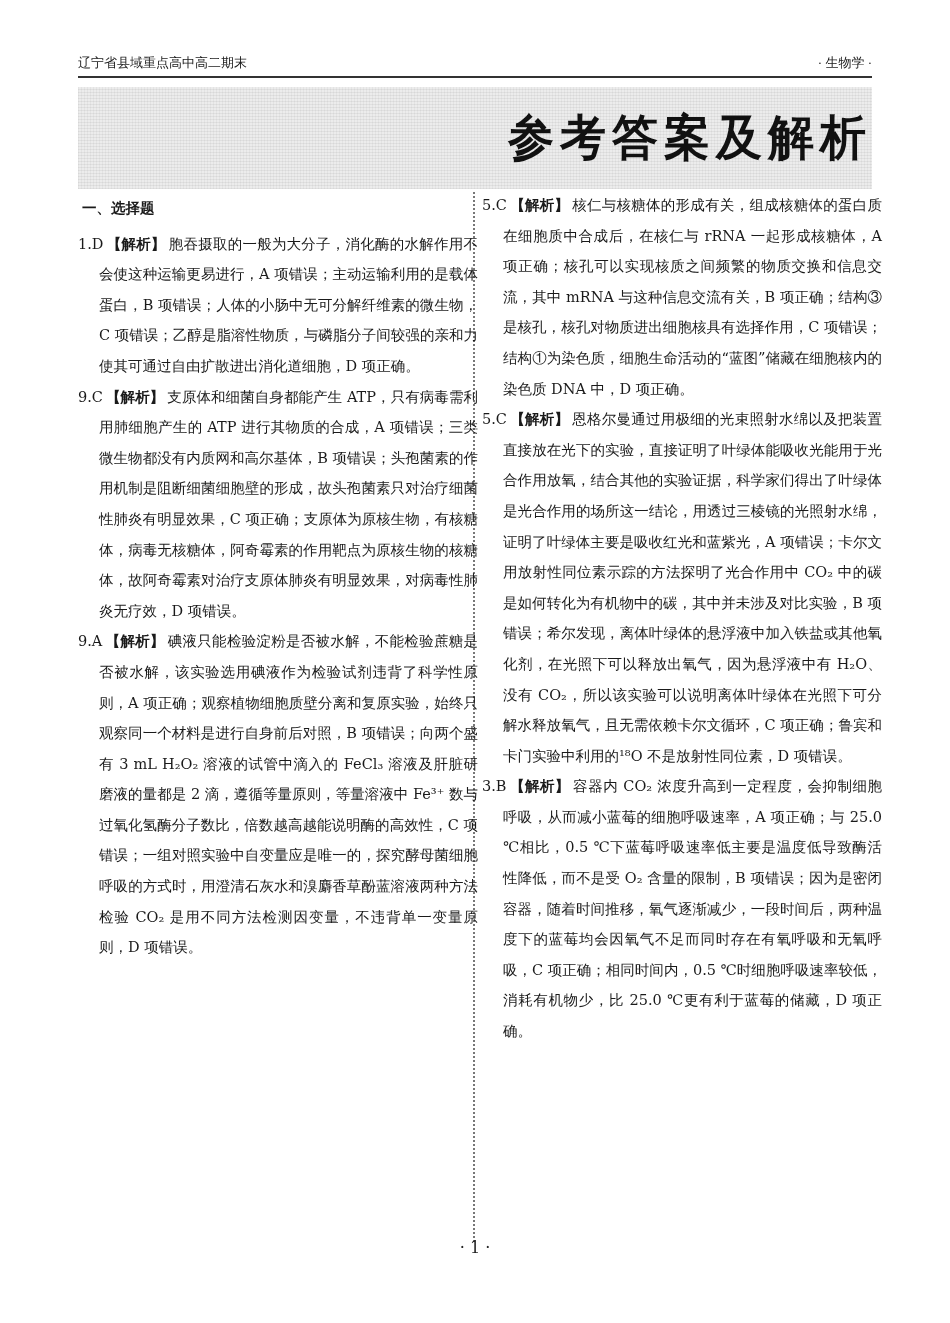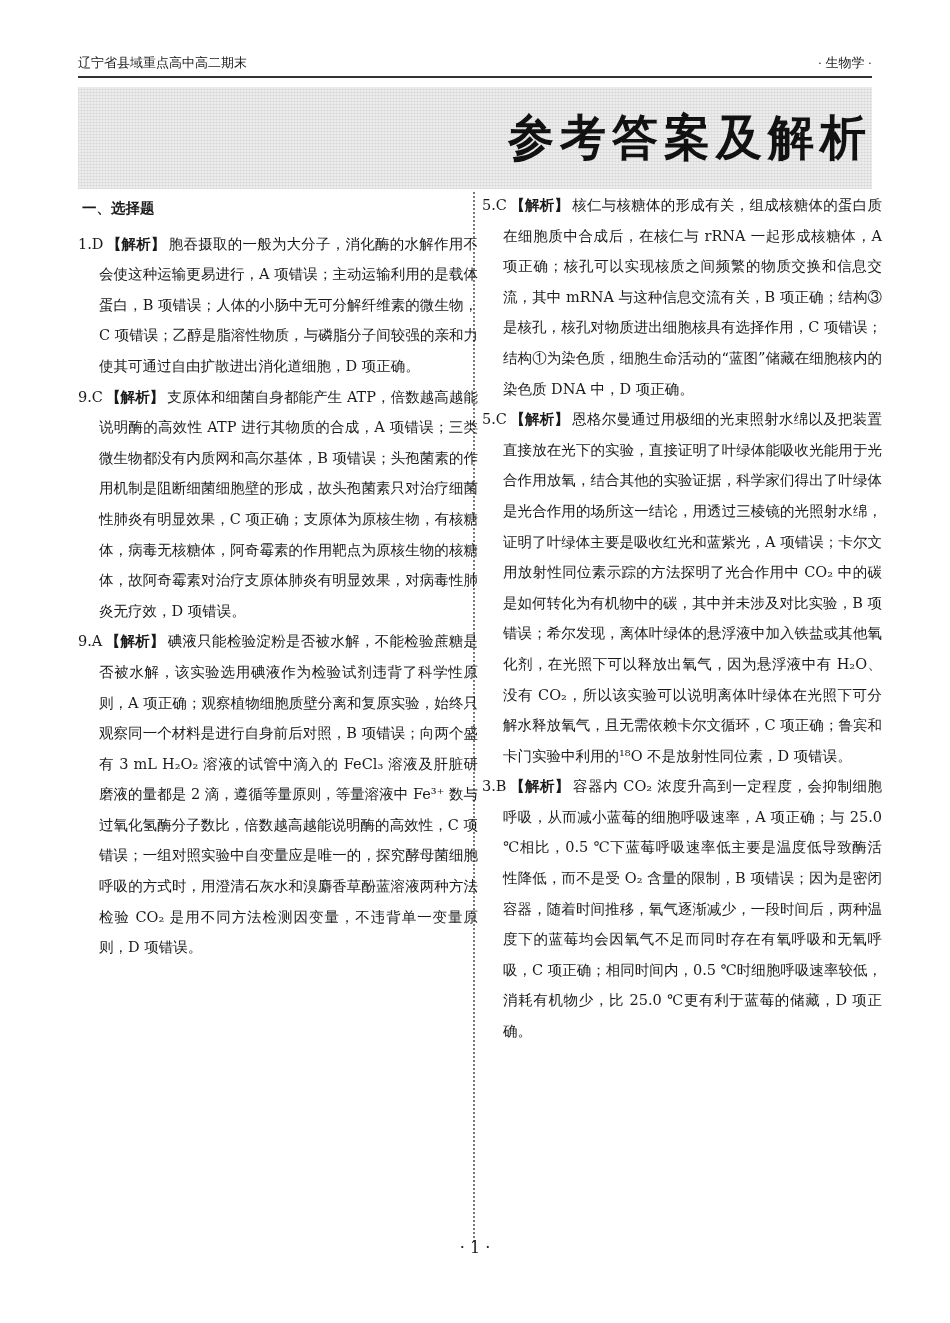--- a/index.html
+++ b/index.html
@@ -64,21 +64,21 @@
 </div>
 
 <div class="divider"></div>
 
 <div class="column col-left">
   <p class="section-title">一、选择题</p>
   <p class="item">
     <span class="num">1.D</span><span class="tag">【解析】</span><span>胞吞摄取的一般为大分子，消化酶的水解作用不会使这种运输更易进行，A 项错误；主动运输利用的是载体蛋白，B 项错误；人体的小肠中无可分解纤维素的微生物，C 项错误；乙醇是脂溶性物质，与磷脂分子间较强的亲和力使其可通过自由扩散进出消化道细胞，D 项正确。</span>
   </p>
   <p class="item">
-    <span class="num">9.C</span><span class="tag">【解析】</span><span>支原体和细菌自身都能产生 ATP，倍数越高越能说明酶的高效性 ATP 进行其物质的合成，A 项错误；三类微生物都没有内质网和高尔基体，B 项错误；头孢菌素的作用机制是阻断细菌细胞壁的形成，故头孢菌素只对治疗细菌性肺炎有明显效果，C 项正确；支原体为原核生物，有核糖体，病毒无核糖体，阿奇霉素的作用靶点为原核生物的核糖体，故阿奇霉素对治疗支原体肺炎有明显效果，对病毒性肺炎无疗效，D 项错误。</span>
+    <span class="num">9.C</span><span class="tag">【解析】</span><span>支原体和细菌自身都能产生 ATP，只有病毒需利用肺细胞产生的 ATP 进行其物质的合成，A 项错误；三类微生物都没有内质网和高尔基体，B 项错误；头孢菌素的作用机制是阻断细菌细胞壁的形成，故头孢菌素只对治疗细菌性肺炎有明显效果，C 项正确；支原体为原核生物，有核糖体，病毒无核糖体，阿奇霉素的作用靶点为原核生物的核糖体，故阿奇霉素对治疗支原体肺炎有明显效果，对病毒性肺炎无疗效，D 项错误。</span>
   </p>
   <p class="item">
     <span class="num">9.A</span><span class="tag">【解析】</span><span>碘液只能检验淀粉是否被水解，不能检验蔗糖是否被水解，该实验选用碘液作为检验试剂违背了科学性原则，A 项正确；观察植物细胞质壁分离和复原实验，始终只观察同一个材料是进行自身前后对照，B 项错误；向两个盛有 3 mL H₂O₂ 溶液的试管中滴入的 FeCl₃ 溶液及肝脏研磨液的量都是 2 滴，遵循等量原则，等量溶液中 Fe³⁺ 数与过氧化氢酶分子数比，倍数越高越能说明酶的高效性，C 项错误；一组对照实验中自变量应是唯一的，探究酵母菌细胞呼吸的方式时，用澄清石灰水和溴麝香草酚蓝溶液两种方法检验 CO₂ 是用不同方法检测因变量，不违背单一变量原则，D 项错误。</span>
   </p>
 </div>
 
 <div class="column col-right">
   <p class="item">
     <span class="num">5.C</span><span class="tag">【解析】</span><span>核仁与核糖体的形成有关，组成核糖体的蛋白质在细胞质中合成后，在核仁与 rRNA 一起形成核糖体，A 项正确；核孔可以实现核质之间频繁的物质交换和信息交流，其中 mRNA 与这种信息交流有关，B 项正确；结构③是核孔，核孔对物质进出细胞核具有选择作用，C 项错误；结构①为染色质，细胞生命活动的“蓝图”储藏在细胞核内的染色质 DNA 中，D 项正确。</span>
   </p>

